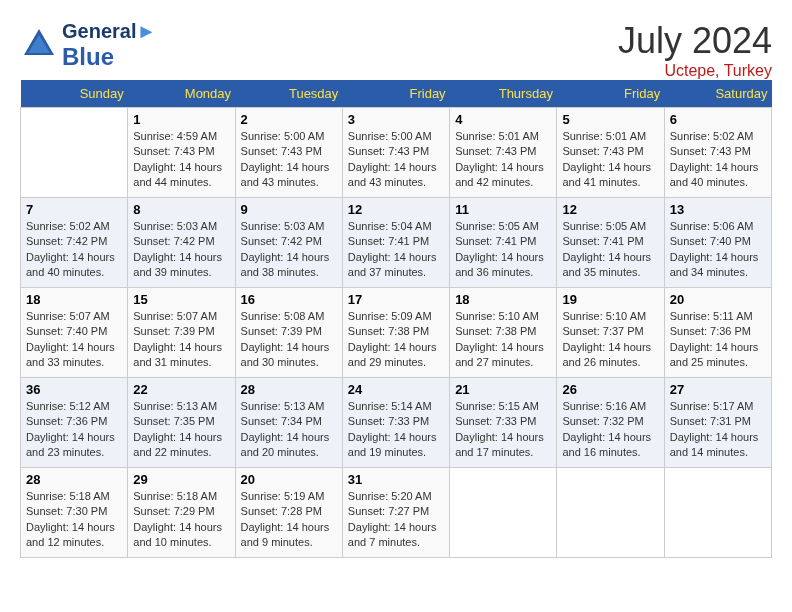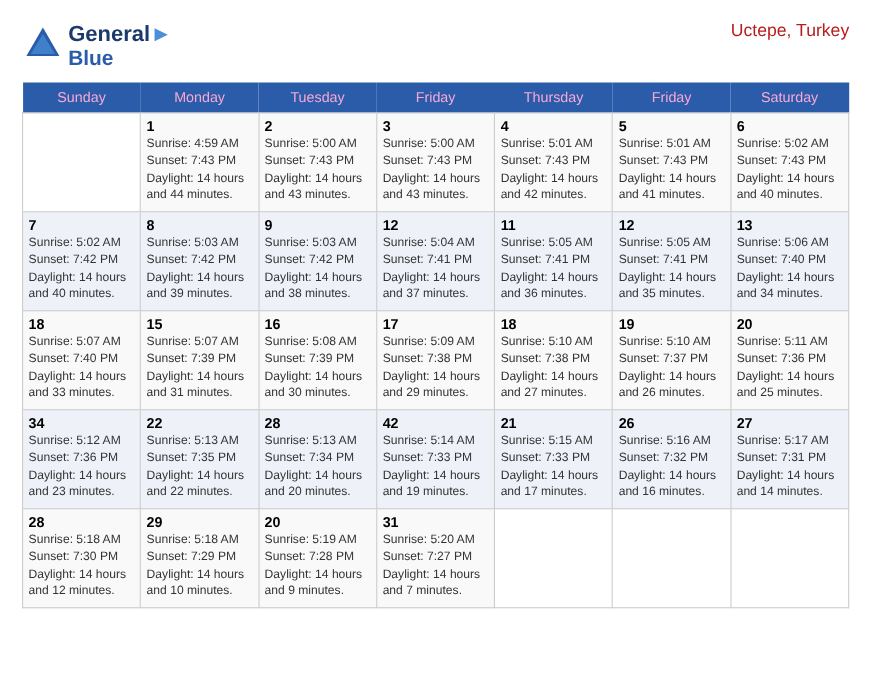--- a/index.html
+++ b/index.html
@@ -7,21 +7,20 @@
       font-family: Arial, sans-serif;
       background: #fff;
       width: 792px;
       min-height: 612px;
       padding: 20px;
     }
     .header {
       display: flex;
       justify-content: space-between;
       align-items: flex-start;
-      margin-bottom: 10px;
     }
     .logo {
       display: flex;
       align-items: center;
     }
     .title-block {
       text-align: right;
     }
     .month-year {
       font-size: 36px;
@@ -32,23 +31,23 @@
       font-size: 16px;
       color: #b91c1c;
     }
     table {
       width: 100%;
       border-collapse: collapse;
       font-size: 11px;
     }
     thead tr th {
       background-color: #2a5caa;
-      color: #f9a8d4;
+      color: #fde047;
       padding: 6px 4px;
-      text-align: center;
+      text-align: right;
       font-size: 13px;
       font-weight: normal;
     }
     tbody tr td {
       border: 1px solid #ccc;
       vertical-align: top;
       padding: 4px 5px;
       width: calc(100% / 7);
       min-height: 80px;
       height: 90px;
@@ -79,24 +78,25 @@
 <div class="header">
   <div class="logo">
     <div>
       <svg width="38" height="38" viewBox="0 0 38 38">
         <polygon points="19,4 34,30 4,30" fill="#2a5caa"></polygon>
         <polygon points="19,10 30,28 8,28" fill="#4a90d9" opacity="0.7"></polygon>
       </svg>
     </div>
     <div style="margin-left:4px;">
       <div style="font-size:20px;font-weight:bold;color:#1a3a6b;">General<span style="color:#4a90d9;">►</span></div>
-      <div style="font-size:19px;font-weight:bold;color:#2a5caa;">Blue</div>
+      <div style="font-size:24px;font-weight:bold;color:#2a5caa;">Blue</div>
     </div>
   </div>
   <div class="title-block">
+    <div class="month-year">July 2024</div>
     <div class="location">Uctepe, Turkey</div>
   </div>
 </div>
 
 <table>
   <thead>
     <tr>
     <th>Sunday</th>
         <th>Monday</th>
         <th>Tuesday</th>
@@ -189,33 +189,33 @@
           <span class="day-num">19</span>
           <div class="cell-info">Sunrise: 5:10 AM<br>Sunset: 7:37 PM<br>Daylight: 14 hours and 26 minutes.</div>
         </td>
         <td>
           <span class="day-num">20</span>
           <div class="cell-info">Sunrise: 5:11 AM<br>Sunset: 7:36 PM<br>Daylight: 14 hours and 25 minutes.</div>
         </td>
       </tr>
       <tr>
         <td>
-          <span class="day-num">34</span>
+          <span class="day-num">36</span>
           <div class="cell-info">Sunrise: 5:12 AM<br>Sunset: 7:36 PM<br>Daylight: 14 hours and 23 minutes.</div>
         </td>
         <td>
           <span class="day-num">22</span>
           <div class="cell-info">Sunrise: 5:13 AM<br>Sunset: 7:35 PM<br>Daylight: 14 hours and 22 minutes.</div>
         </td>
         <td>
           <span class="day-num">28</span>
           <div class="cell-info">Sunrise: 5:13 AM<br>Sunset: 7:34 PM<br>Daylight: 14 hours and 20 minutes.</div>
         </td>
         <td>
-          <span class="day-num">42</span>
+          <span class="day-num">24</span>
           <div class="cell-info">Sunrise: 5:14 AM<br>Sunset: 7:33 PM<br>Daylight: 14 hours and 19 minutes.</div>
         </td>
         <td>
           <span class="day-num">21</span>
           <div class="cell-info">Sunrise: 5:15 AM<br>Sunset: 7:33 PM<br>Daylight: 14 hours and 17 minutes.</div>
         </td>
         <td>
           <span class="day-num">26</span>
           <div class="cell-info">Sunrise: 5:16 AM<br>Sunset: 7:32 PM<br>Daylight: 14 hours and 16 minutes.</div>
         </td>

